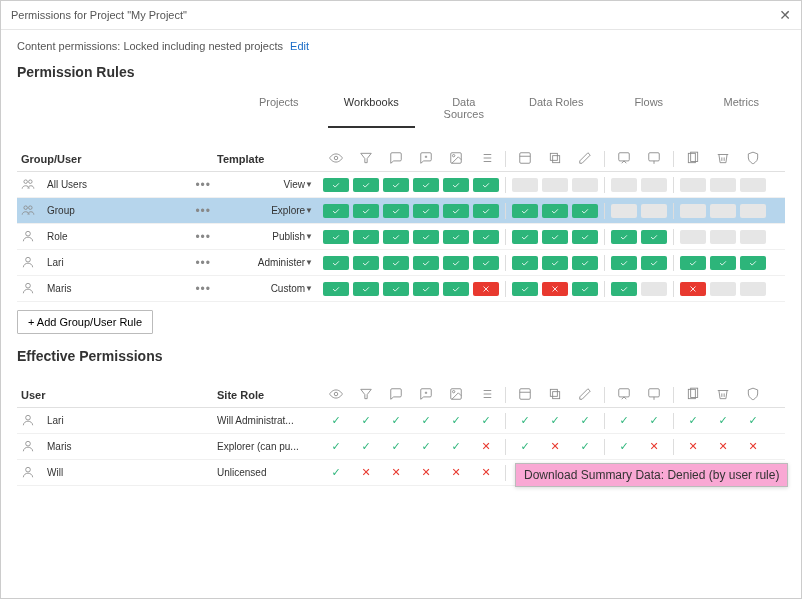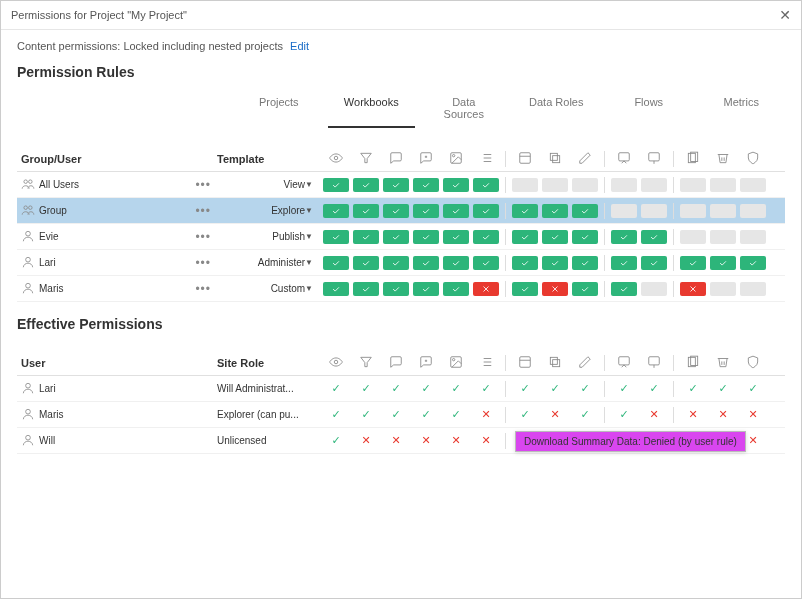--- a/index.html
+++ b/index.html
@@ -10,21 +10,21 @@
 .content { padding: 10px 16px; }
 .subline { font-size: 11px; color: #555; margin-bottom: 12px; }
 .subline a { color: #1a6cc7; text-decoration: none; margin-left: 4px; }
 .section-title { font-weight: 600; font-size: 14px; color: #333; margin: 6px 0 10px; }
 .tabs { display: flex; gap: 5px; margin-left: 218px; margin-bottom: 2px; }
 .tab { padding: 6px 16px; font-size: 11px; color: #777; cursor: pointer; border-bottom: 2px solid transparent; text-align:center; flex:1; }
 .tab.active { color: #333; border-bottom: 2px solid #333; font-weight:500; }
 .grid { width: 100%; }
 .hdr-row { display: flex; align-items: center; border-bottom: 1px solid #e0e0e0; padding: 4px 0; margin-top: 19px; }
 .col-gu { width: 200px; font-weight: 600; font-size: 11px; padding-left: 4px; }
-.col-gu2 { width: 200px; font-size: 10px; color:#333; padding-left: 4px; display:flex; align-items:center; gap:4px; }
+.col-gu2 { width: 200px; font-size: 10px; color:#333; padding-left: 4px; display:flex; align-items:center; gap:12px; }
 .col-tpl-h { width: 106px; font-weight: 600; font-size: 11px; }
 .col-tpl { width: 106px; font-size: 10px; color:#333; display:flex; align-items:center; justify-content:flex-end; padding-right:10px; }
 .col-tpl .caret { font-size:8px; color:#555; }
 .caps { display: flex; gap: 4px; align-items: center; flex:1; }
 .cap-icon { width: 26px; text-align: center; color: #888; }
 .cap-icon svg { width:14px; height:14px; stroke:#888; fill:none; stroke-width:1.5; }
 .divider { width: 1px; height: 16px; background: #ddd; margin: 0 2px; }
 .row { display: flex; align-items: center; height: 26px; border-bottom: 1px solid #f0f0f0; }
 .row.selected { background: #b6d5ec; }
 .usericon { width:14px; }
@@ -39,21 +39,21 @@
 .cell.deny svg { stroke:#fff; stroke-width:2; fill:none; }
 .cells { display:flex; gap:4px; align-items:center; flex:1; }
 .addbtn { margin-top: 8px; padding: 5px 10px; border: 1px solid #bbb; background: #fff; font-size: 11px; cursor: pointer; border-radius:1px; }
 .search { margin: 8px 0 12px; width: 360px; display:flex; align-items:center; border:1px solid #ccc; padding:4px 6px; gap:6px; }
 .search input { border:none; outline:none; font-size:11px; flex:1; color:#888; }
 .eff-row { display:flex; align-items:center; height:26px; border-bottom:1px solid #f0f0f0; }
 .eff-cell { width:26px; text-align:center; font-size:11px; }
 .eff-cell.a { color:#2db57a; }
 .eff-cell.d { color:#e8392f; }
 .eff-cells { display:flex; gap:4px; align-items:center; flex:1; position:relative; }
-.tooltip { position:absolute; background:#d946ef; border:1px solid #bbb; padding:4px 8px; font-size:10px; color:#333; white-space:nowrap; box-shadow:0 1px 4px rgba(0,0,0,0.15); z-index:10; }
+.tooltip { position:absolute; background:#f9a8d4; border:1px solid #bbb; padding:4px 8px; font-size:12px; color:#333; white-space:nowrap; box-shadow:0 1px 4px rgba(0,0,0,0.15); z-index:10; }
 .col-role-h { width:106px; font-weight:600; font-size:11px; }
 .col-role { width:106px; font-size:10px; color:#333; overflow:hidden; text-overflow:ellipsis; white-space:nowrap; }
 </style>
 </head>
 <body>
 
 <div class="dialog">
   <div class="titlebar">
     <span>Permissions for Project "My Project"</span>
     <span class="closebtn">✕</span>
@@ -275,21 +275,21 @@
               <div class="cell unspec"></div>
               <div class="cell unspec"></div>
             </div>
           </div>
           <div class="row">
             <div class="col-gu2">
               <span class="usericon"><svg viewBox="0 0 24 24">
                   <circle cx="12" cy="8" r="4"></circle>
                   <path d="M4 21c0-4 4-7 8-7s8 3 8 7"></path>
                 </svg></span>
-              <span>Evie</span>
+              <span>Role</span>
               <span class="more">•••</span>
             </div>
             <div class="col-tpl">
               <span>Publish</span>
               <span class="caret">▼</span>
             </div>
             <div class="cells">
               <div class="cell allow">
                 <svg viewBox="0 0 24 24">
                   <polyline points="5 12 10 17 19 8"></polyline>
@@ -518,20 +518,21 @@
                   <line x1="18" y1="6" x2="6" y2="18"></line>
                 </svg>
               </div>
               <div class="cell unspec"></div>
               <div class="cell unspec"></div>
             </div>
           </div>
         </div>
     </div>
 
+    <button class="addbtn">+ Add Group/User Rule</button>
 
     <div class="section-title" style="margin-top:14px">Effective Permissions</div>
 
 
     <div class="grid">
       <div class="hdr-row">
         <div class="col-gu">User</div>
         <div class="col-role-h">Site Role</div>
         <div class="caps" id="cap-header2">
             <div class="cap-icon"><svg viewBox="0 0 24 24">

